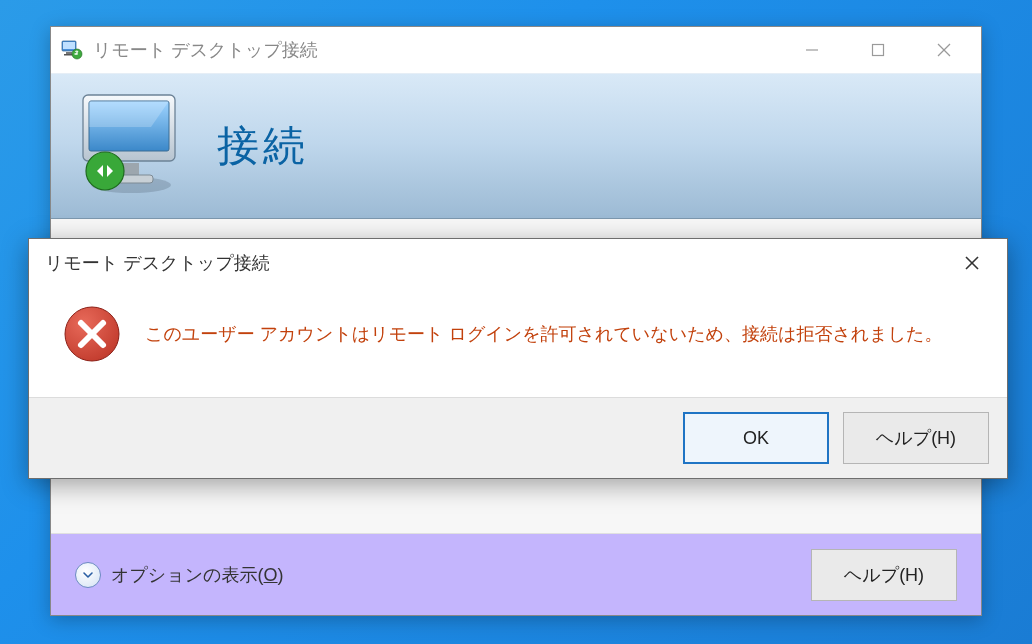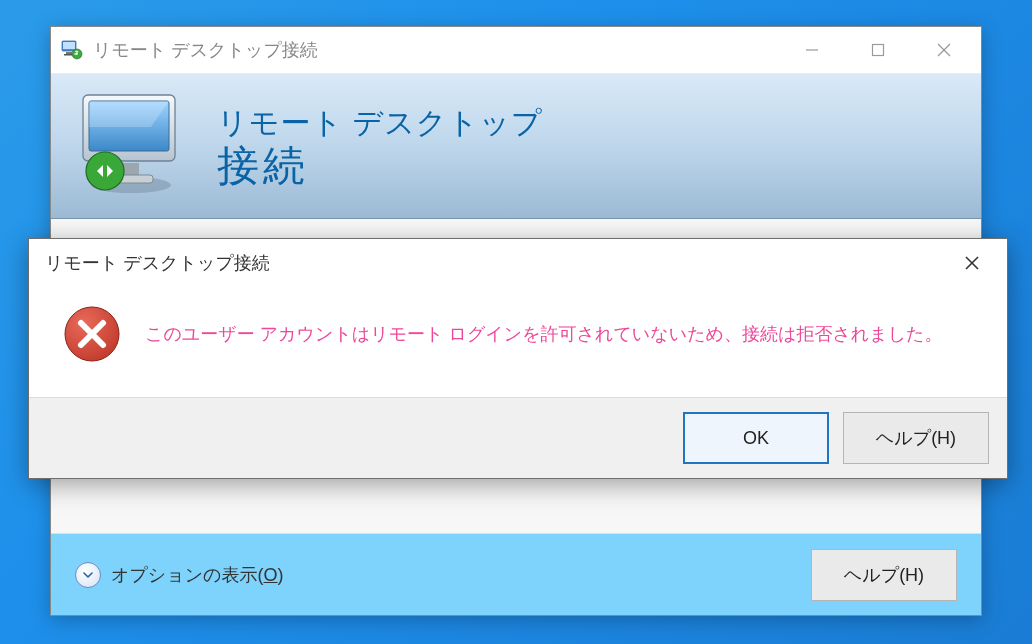--- a/index.html
+++ b/index.html
@@ -89,21 +89,21 @@
   .main-body {
     height: calc(100% - 46px - 146px - 82px);
     background: #f7f7f7;
   }
 
   .footer-row {
     position: absolute;
     left: 0; right: 0; bottom: 0;
     height: 82px;
     border-top: 1px solid #e0e0e0;
-    background: #7dd3fc;
+    background: #c4b5fd;
     display: flex;
     align-items: center;
     padding: 0 24px;
   }
   .options-toggle {
     display: flex;
     align-items: center;
     gap: 10px;
     font-size: 18px;
     color: #333;
@@ -174,21 +174,21 @@
     align-items: center;
     gap: 24px;
     padding: 18px 28px 34px 34px;
     background: #ffffff;
   }
   .error-icon {
     width: 58px; height: 58px; flex-shrink: 0;
   }
   .error-msg {
     font-size: 18px;
-    color: #ec4899;
+    color: #c2410c;
     line-height: 1.5;
   }
 
   .dialog-footer {
     background: #f0f0f0;
     border-top: 1px solid #dcdcdc;
     padding: 14px 18px;
     display: flex;
     justify-content: flex-end;
   }
@@ -253,21 +253,20 @@
         <rect x="44" y="72" width="20" height="13" fill="#9ca6ae"></rect>
         <ellipse cx="56" cy="94" rx="40" ry="8" fill="#4f6272" opacity="0.28"></ellipse>
         <rect x="30" y="84" width="48" height="8" rx="3" fill="#c8d0d6" stroke="#7d8a94"></rect>
         <circle cx="30" cy="80" r="19" fill="#39a839" stroke="#1e6b1e" stroke-width="1.2"></circle>
         <circle cx="30" cy="80" r="19" fill="url(#scr)" opacity="0"></circle>
         <path d="M22 80 l6 6 l0 -12 z" fill="#fff"></path>
         <path d="M38 80 l-6 -6 l0 12 z" fill="#fff"></path>
       </svg>
     </span>
     <div class="header-text">
-      <div class="header-line1">リモート デスクトップ</div>
       <div class="header-line2">接続</div>
     </div>
   </div>
 
   <div class="main-body"></div>
 
   <div class="footer-row">
     <div class="options-toggle">
       <span class="chevron-circle">
         <svg viewBox="0 0 12 12">

